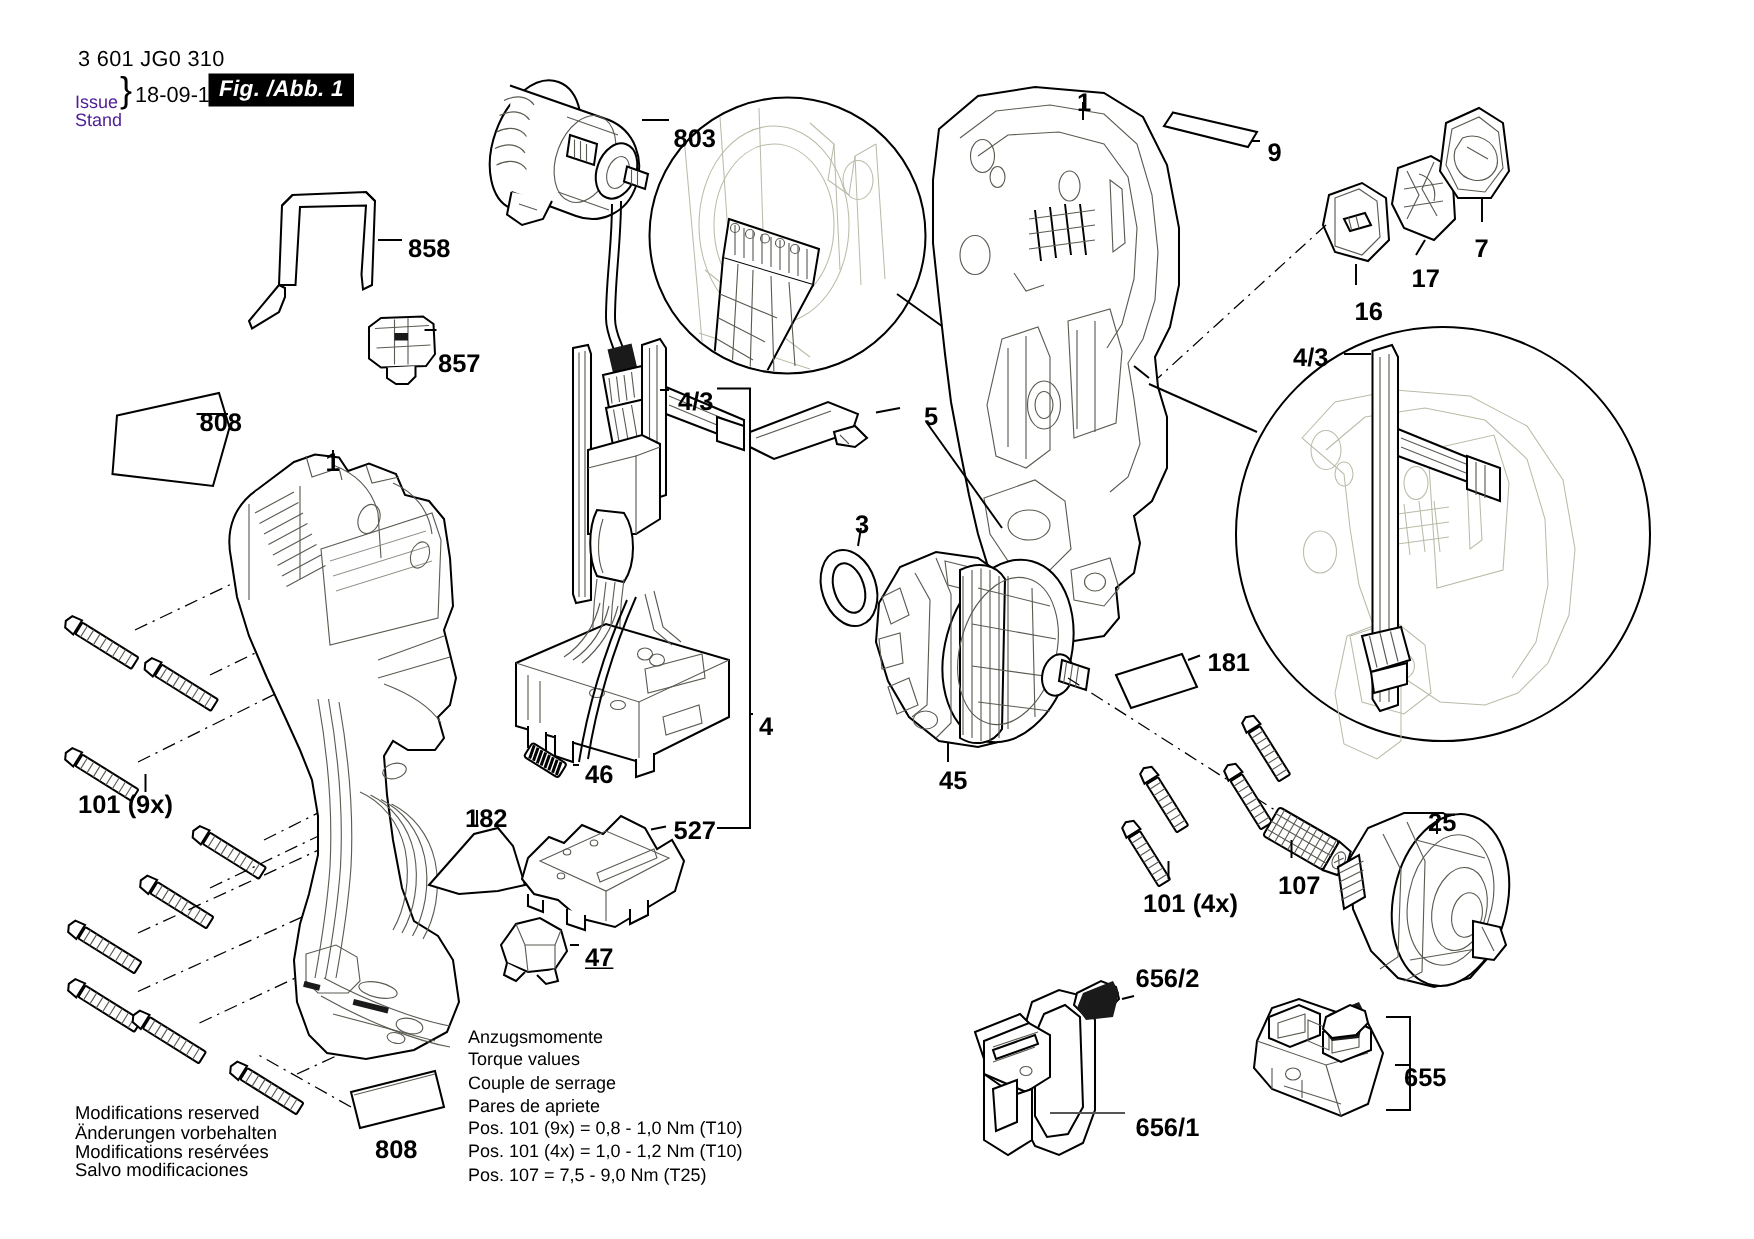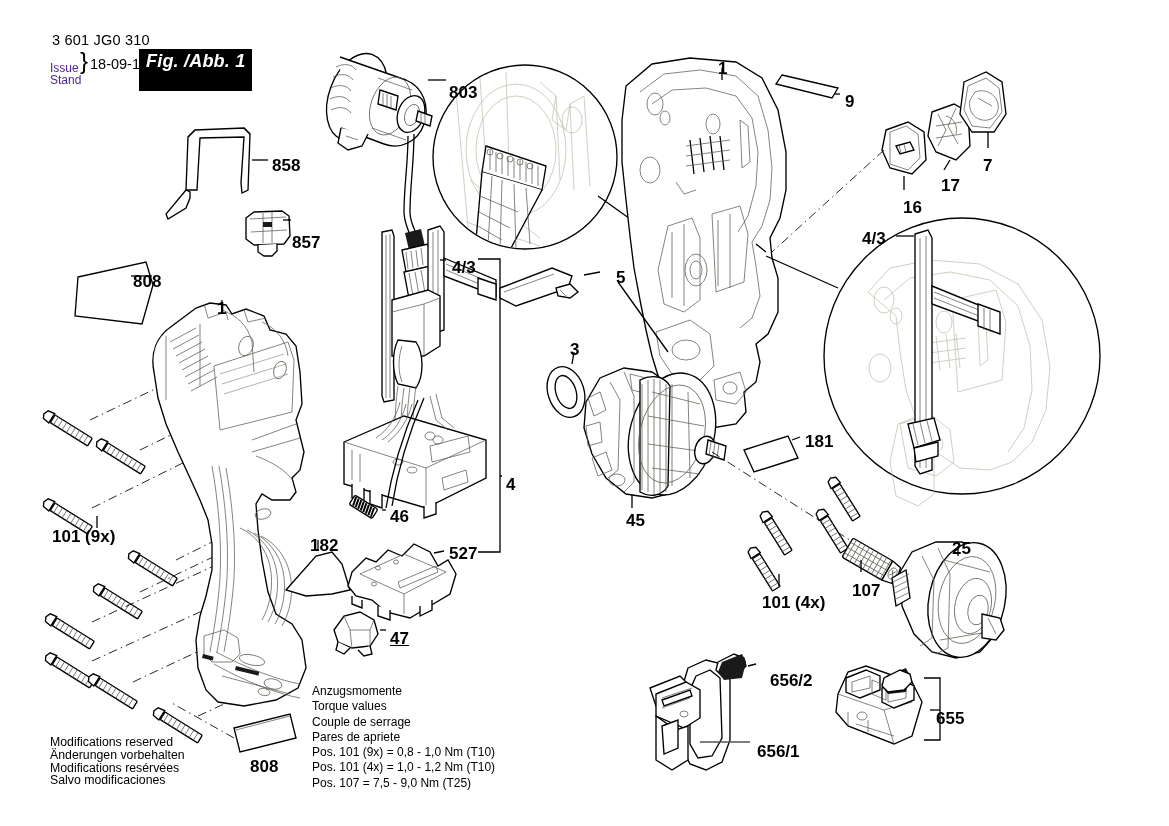--- a/index.html
+++ b/index.html
@@ -10,21 +10,21 @@
   .lbl{position:absolute;font-family:"Liberation Sans",sans-serif;font-weight:bold;
        font-size:17px;color:#000;white-space:nowrap;line-height:1;}
 
   #hdr-code{position:absolute;left:52px;top:32px;font-size:14.5px;font-weight:normal;
             letter-spacing:.2px;color:#000;white-space:nowrap;}
   #hdr-issue{position:absolute;left:50px;top:63px;font-size:12px;line-height:11.5px;
              color:#4c1d95;white-space:nowrap;}
   #hdr-brace{position:absolute;left:80px;top:49px;font-size:24px;line-height:24px;color:#000;}
   #hdr-date{position:absolute;left:90px;top:56px;font-size:14.5px;color:#000;white-space:nowrap;}
   #hdr-fig{position:absolute;left:139px;top:49px;background:#000;color:#fff;
-           font-size:18px;font-weight:bold;font-style:italic;padding:2px 7px 19px 7px;
+           font-size:15px;font-weight:bold;font-style:italic;padding:2px 7px 3px 7px;
            white-space:nowrap;letter-spacing:.2px;}
 
   #mods{position:absolute;left:50px;top:736px;font-size:12.3px;line-height:12.8px;color:#000;}
   #torque{position:absolute;left:312px;top:684px;font-size:12px;line-height:15.3px;color:#000;}
 
   .ln{stroke:#000;stroke-width:1.3;fill:none;}
   .dash{stroke:#000;stroke-width:.85;fill:none;stroke-dasharray:9 4 1.5 4;}
   .out{stroke:#000;stroke-width:1.35;fill:#fff;}
   .thin{stroke:#5a5c52;stroke-width:.75;fill:none;}
   .thin2{stroke:#7e8174;stroke-width:.6;fill:none;}
@@ -637,18 +637,18 @@
       <div class="lbl" id="c7" style="left: 983px; top: 157px;">7</div>
       <div class="lbl" id="c17" style="left: 941px; top: 177px;">17</div>
       <div class="lbl" id="c16" style="left: 903px; top: 199px;">16</div>
       <div class="lbl" id="c43b" style="left: 862px; top: 230px;">4/3</div>
       <div class="lbl" id="c3" style="left: 570px; top: 341px;">3</div>
       <div class="lbl" id="c45" style="left: 626px; top: 512px;">45</div>
       <div class="lbl" id="c181" style="left: 805px; top: 433px;">181</div>
       <div class="lbl" id="c101b" style="left: 762px; top: 594px;">101 (4x)</div>
       <div class="lbl" id="c107" style="left: 852px; top: 582px;">107</div>
       <div class="lbl" id="c25" style="left: 952px; top: 540px;">25</div>
-      <div class="lbl" id="c6562" style="left: 757px; top: 672px; margin-left: 13px;">656/2</div>
+      <div class="lbl" id="c6562" style="left: 757px; top: 644px;">656/2</div>
       <div class="lbl" id="c6561" style="left: 757px; top: 743px;">656/1</div>
       <div class="lbl" id="c655" style="left: 936px; top: 710px;">655</div>
     </div>
 
 </div>
 
 </body></html>

